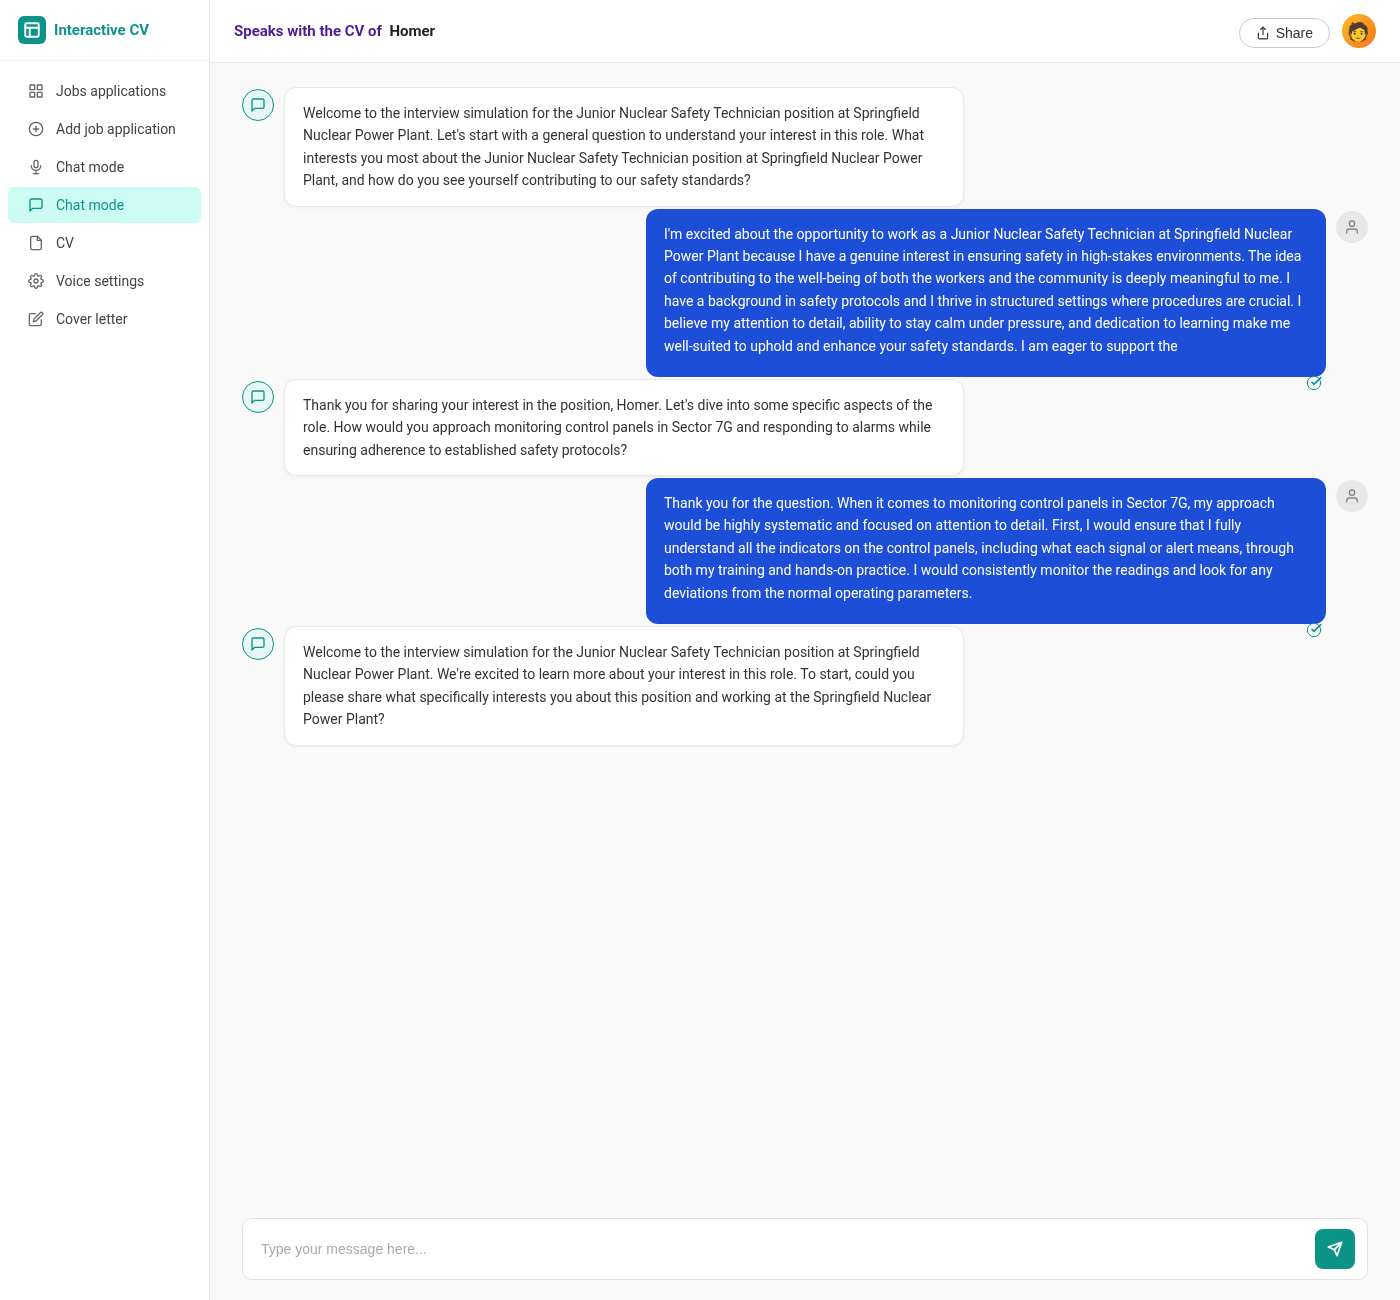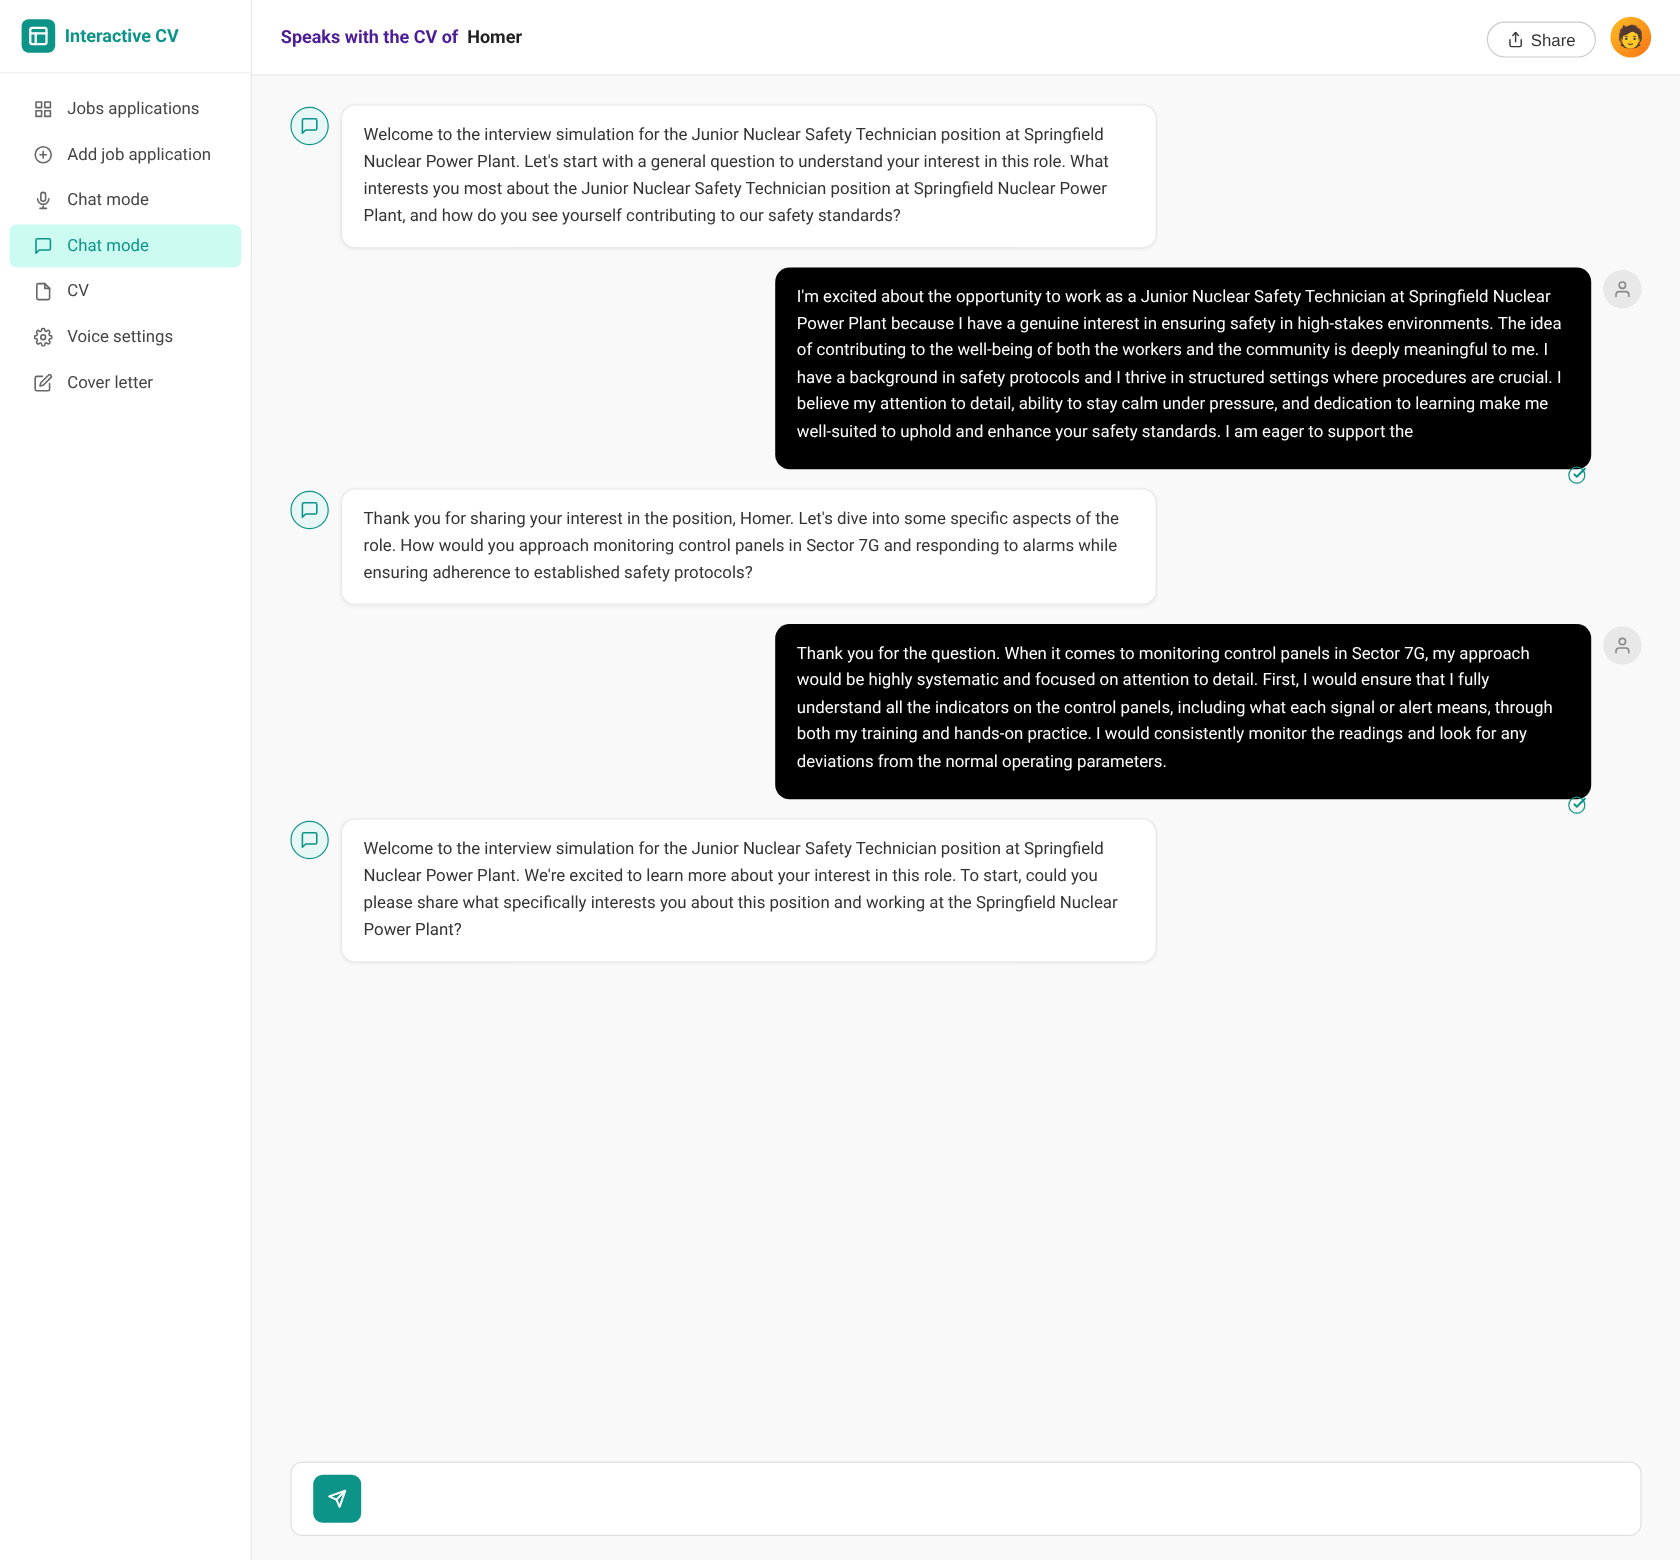--- a/index.html
+++ b/index.html
@@ -146,21 +146,21 @@
       cursor: pointer;
     }
 
     
     .chat-area {
       flex: 1;
       overflow-y: auto;
       padding: 24px 32px;
       display: flex;
       flex-direction: column;
-      gap: 16px;
+      gap: 2px;
     }
 
     .message-row {
       display: flex;
       align-items: flex-start;
       gap: 10px;
     }
 
     .message-row.bot {
       flex-direction: row;
@@ -215,21 +215,21 @@
     }
 
     .message-bubble.bot {
       background: #fff;
       color: #333;
       border: 1px solid #e8e8e8;
       box-shadow: 0 1px 3px rgba(0,0,0,0.05);
     }
 
     .message-bubble.user {
-      background: #000000;
+      background: #1d4ed8;
       color: #fff;
     }
 
     .message-check {
       position: absolute;
       bottom: -20px;
       right: 4px;
       color: #0d9488;
       font-size: 14px;
     }
@@ -465,20 +465,21 @@
       </div>
       <div class="message-bubble bot">
         <span>Welcome to the interview simulation for the Junior Nuclear Safety Technician position at Springfield Nuclear Power Plant. We're excited to learn more about your interest in this role. To start, could you please share what specifically interests you about this position and working at the Springfield Nuclear Power Plant?</span>
       </div>
     </div>
 
   </div>
 
   <div class="input-area">
     <div class="input-container">
+      <input type="text" class="chat-input" placeholder="Type your message here..." style="">
       <button class="send-btn">
         <svg width="16" height="16" viewBox="0 0 24 24" fill="none" stroke="white" stroke-width="2.5" stroke-linecap="round" stroke-linejoin="round">
           <line x1="22" y1="2" x2="11" y2="13"></line>
           <polygon points="22 2 15 22 11 13 2 9 22 2"></polygon>
         </svg>
       </button>
     </div>
   </div>
 </div>
 

